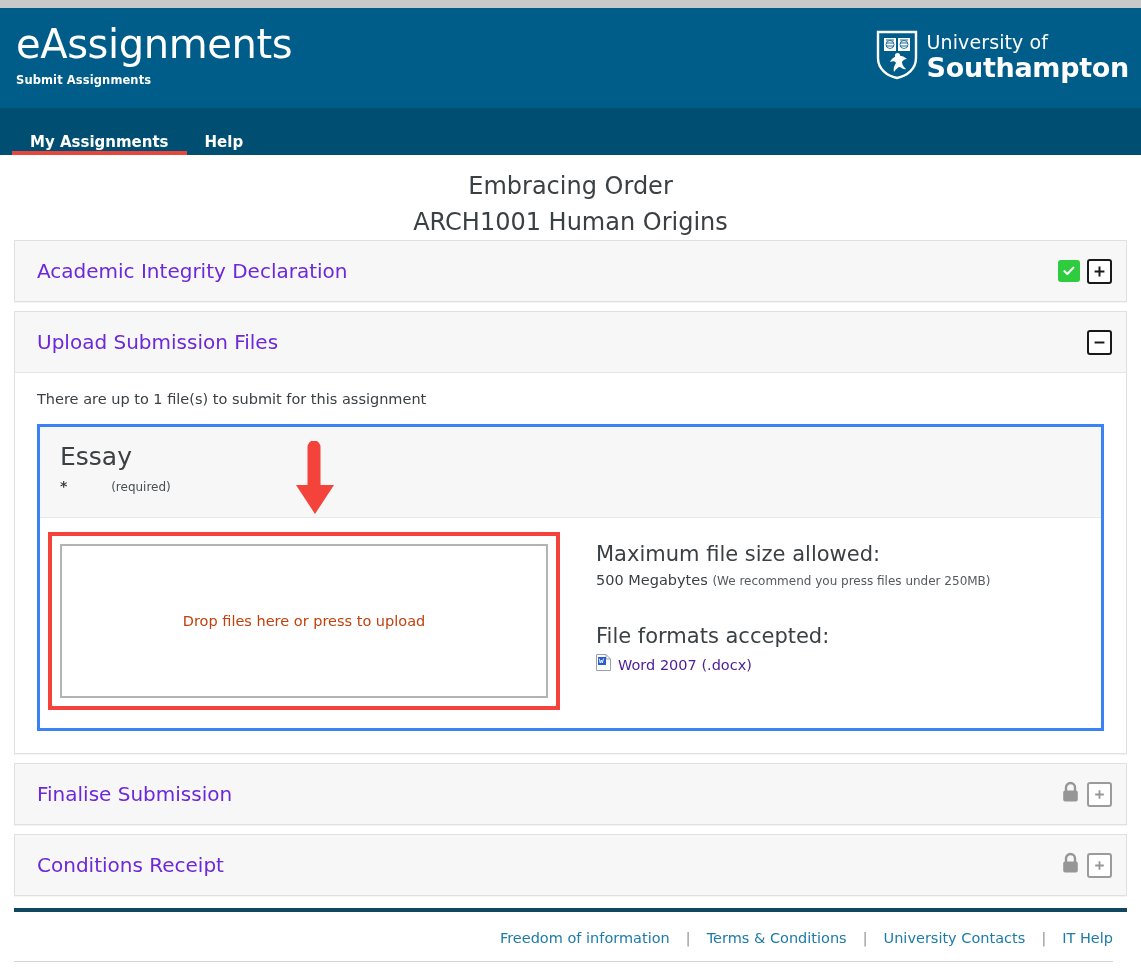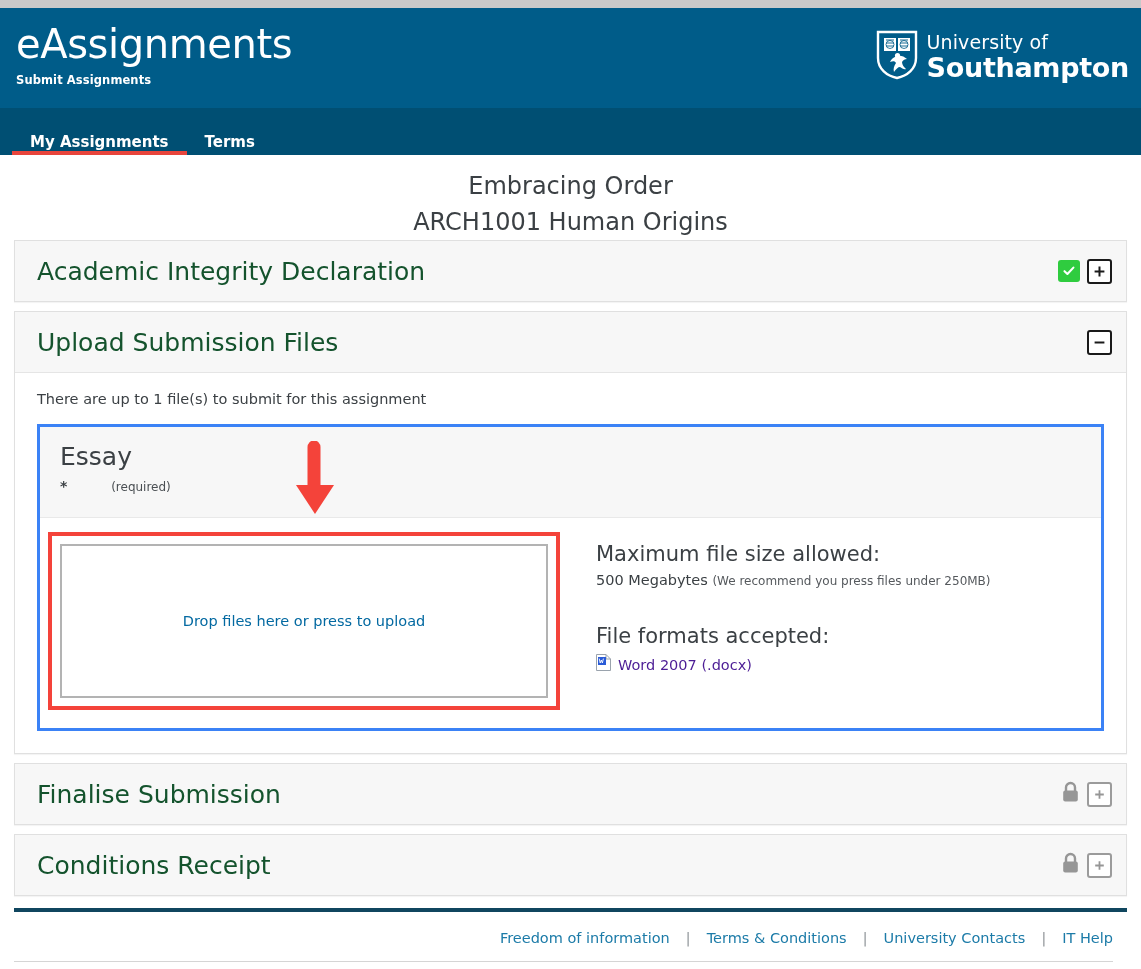--- a/index.html
+++ b/index.html
@@ -130,22 +130,22 @@
   }
   .panel-head {
     background: #f7f7f7;
     display: flex;
     align-items: center;
     justify-content: space-between;
     padding: 10px 14px 10px 22px;
     min-height: 40px;
   }
   .panel-title {
-    color: #14532d;
-    font-size: 25px;
+    color: #6d28d9;
+    font-size: 20px;
     font-weight: 400;
     font-family: "DejaVu Sans", sans-serif;
   }
   .panel-icons {
     display: flex;
     align-items: center;
     gap: 7px;
   }
   .panel-body {
     background: #ffffff;
@@ -228,21 +228,21 @@
   .dropzone {
     border: 2px solid #b3b3b3;
     height: 150px;
     display: flex;
     align-items: center;
     justify-content: center;
     background: #ffffff;
     cursor: pointer;
   }
   .dropzone-text {
-    color: #0369a1;
+    color: #c2410c;
     font-size: 14.5px;
     font-family: "DejaVu Sans", sans-serif;
   }
   .file-info {
     padding: 16px 0 0 36px;
     flex: 1;
   }
   .info-head {
     color: #3b4044;
     font-size: 21px;
@@ -335,21 +335,21 @@
         <span class="uni-line2">Southampton</span>
       </span>
     </div>
   </div>
 
   <div class="nav-bar">
     <div class="nav-item active">
       <span>My Assignments</span>
     </div>
     <div class="nav-item">
-      <span>Terms</span>
+      <span>Help</span>
     </div>
   </div>
 
   <div class="content">
 
     <div class="assignment-title">
       <div>Embracing Order</div>
       <div>ARCH1001 Human Origins</div>
     </div>
 

